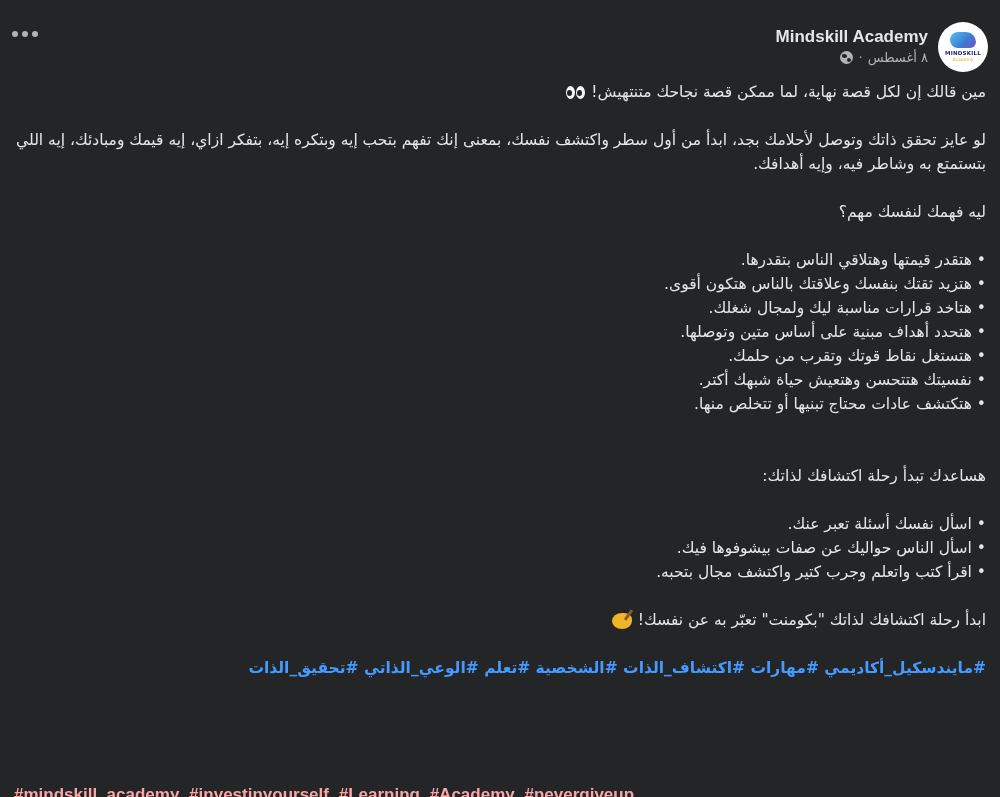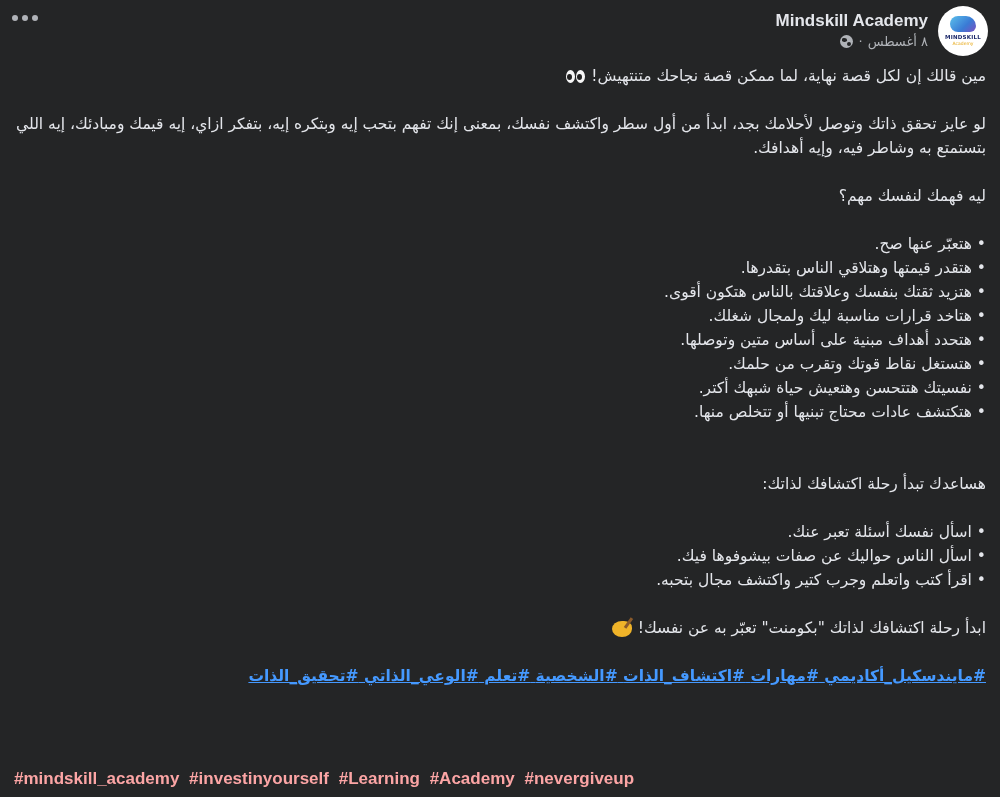--- a/index.html
+++ b/index.html
@@ -12,20 +12,21 @@
     }
     body {
       font-family: "DejaVu Sans", "Liberation Sans", sans-serif;
       color: #e4e6eb;
       position: relative;
     }
     .post {
       position: relative;
       width: 1000px;
       height: 640px;
+      margin-top: 16px;
     }
     .more-button {
       position: absolute;
       left: 12px;
       top: 8px;
       width: 30px;
       height: 20px;
       display: flex;
       align-items: center;
       gap: 4px;
@@ -220,21 +221,20 @@
       right: 2px;
       top: -4px;
       width: 3px;
       height: 12px;
       background: #8a5a2b;
       transform: rotate(35deg);
     }
     .hashtags {
       color: #4599ff;
       font-weight: bold;
-      text-decoration: underline;
     }
     .hashtags a {
       color: #4599ff;
       text-decoration: none;
       cursor: pointer;
     }
     .hashtags-en {
       position: absolute;
       left: 14px;
       top: 769px;
@@ -284,21 +284,20 @@
     <p><span>مين قالك إن لكل قصة نهاية، لما ممكن قصة نجاحك متنتهيش!</span><span class="eyes-icon">
           <span></span>
           <span></span>
         </span></p>
     <div class="gap"></div>
     <p>لو عايز تحقق ذاتك وتوصل لأحلامك بجد، ابدأ من أول سطر واكتشف نفسك، بمعنى إنك تفهم بتحب إيه وبتكره إيه، بتفكر ازاي، إيه قيمك ومبادئك، إيه اللي بتستمتع به وشاطر فيه، وإيه أهدافك.</p>
     <div class="gap"></div>
     <p>ليه فهمك لنفسك مهم؟</p>
     <div class="gap"></div>
     <ul class="bullet-list">
-      <li>هتعبّر عنها صح.</li>
       <li>هتقدر قيمتها وهتلاقي الناس بتقدرها.</li>
       <li>هتزيد ثقتك بنفسك وعلاقتك بالناس هتكون أقوى.</li>
       <li>هتاخد قرارات مناسبة ليك ولمجال شغلك.</li>
       <li>هتحدد أهداف مبنية على أساس متين وتوصلها.</li>
       <li>هتستغل نقاط قوتك وتقرب من حلمك.</li>
       <li>نفسيتك هتتحسن وهتعيش حياة شبهك أكتر.</li>
       <li>هتكتشف عادات محتاج تبنيها أو تتخلص منها.</li>
     </ul>
     <div class="gap"></div>
     <div class="gap"></div>

